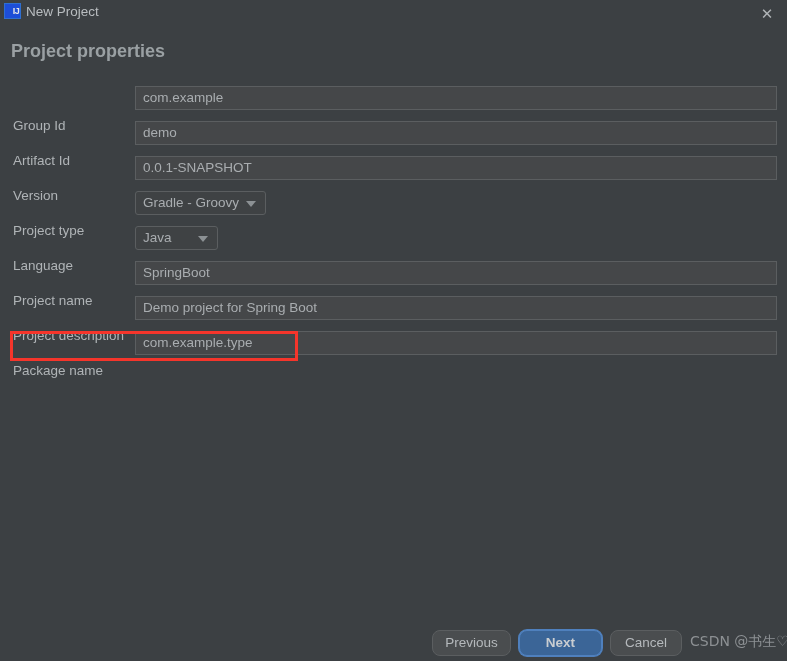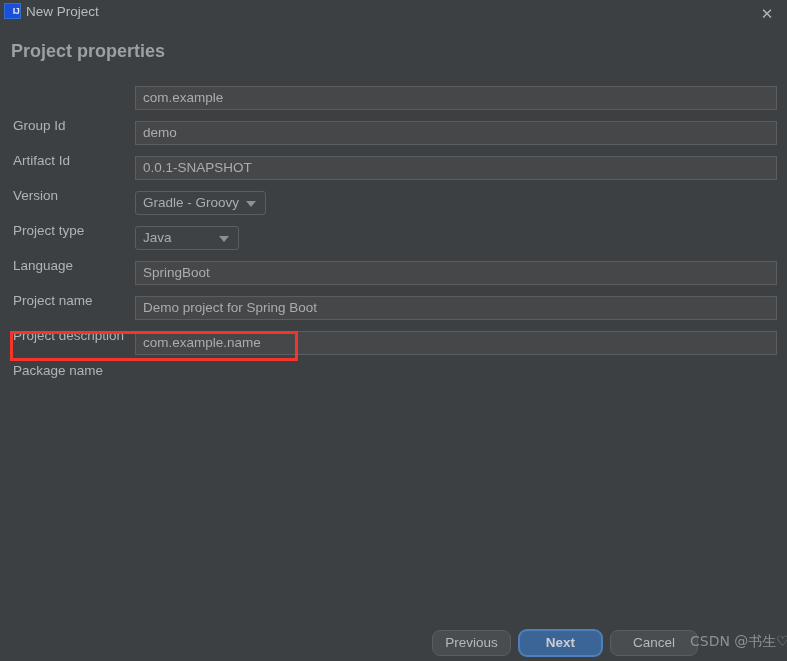--- a/index.html
+++ b/index.html
@@ -128,21 +128,21 @@
     position: absolute;
     right: 9px;
     top: 50%;
     margin-top: -2px;
     width: 0; height: 0;
     border-left: 5px solid transparent;
     border-right: 5px solid transparent;
     border-top: 6px solid #8c9194;
   }
   .combo.w-projecttype { width: 131px; }
-  .combo.w-language   { width: 104px; }
+  .combo.w-language   { width: 83px; }
   .combo.w-packaging  { width: 72px; }
   .combo.w-javaversion{ width: 72px; }
 
   
   .annotation-box {
     position: absolute;
     left: 10px;
     top: 331px;
     width: 288px;
     height: 30px;
@@ -174,21 +174,21 @@
   }
   .btn-previous { left: 432px; width: 79px; }
   .btn-next {
     left: 519px; width: 83px;
     background: #3b6597;
     border: 1px solid #4f80bd;
     box-shadow: 0 0 0 1px #4f80bd;
     color: #c9cdd1;
     font-weight: bold;
   }
-  .btn-cancel { left: 610px; width: 88px; }
+  .btn-cancel { left: 610px; width: 72px; }
 
   
   .watermark {
     position: absolute;
     left: 690px;
     top: 633px;
     font-size: 14px;
     color: #9b9fa2;
     opacity: .85;
     white-space: nowrap;
@@ -240,21 +240,21 @@
     <div class="row">
       <div class="label">Project name</div>
       <div class="field">SpringBoot</div>
     </div>
     <div class="row">
       <div class="label">Project description</div>
       <div class="field">Demo project for Spring Boot</div>
     </div>
     <div class="row">
       <div class="label">Package name</div>
-      <div class="field">com.example.name</div>
+      <div class="field">com.example.type</div>
     </div>
   </div>
 
 <div class="annotation-box"></div>
 
 <div class="buttonbar">
   <button class="btn btn-previous">Previous</button>
   <button class="btn btn-next">Next</button>
   <button class="btn btn-cancel">Cancel</button>
 </div>

